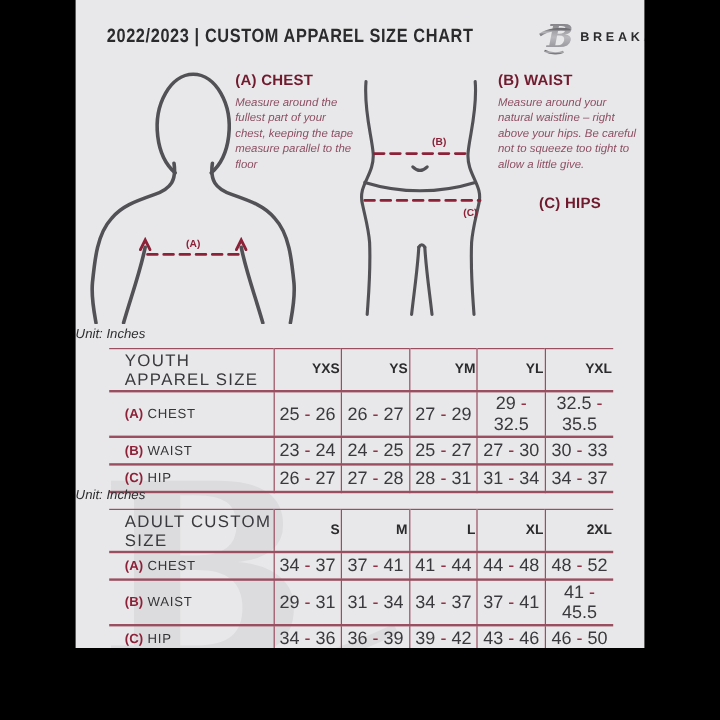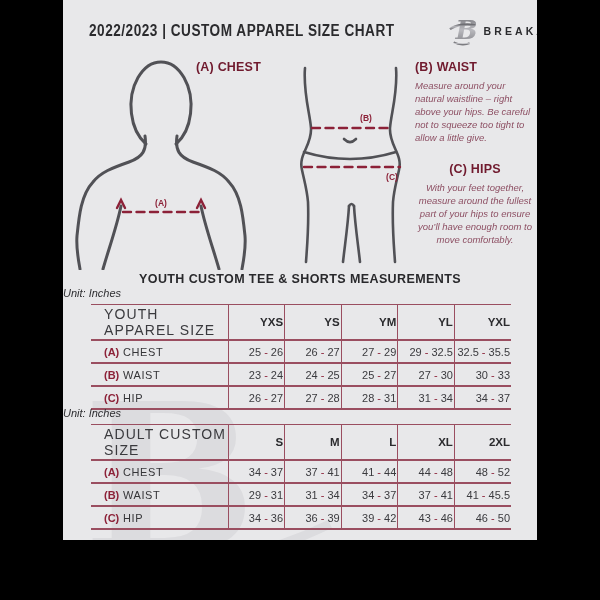--- a/index.html
+++ b/index.html
@@ -36,21 +36,21 @@
                    border-top:1.5px solid #9a4e60;}
   col.c-label{width:137px;} col.c-size{width:56.6px;}
   table.size-table tr{border-bottom:2px solid #9a4e60;}
   table.size-table th+th, table.size-table td+td{border-left:1.5px solid #9a4e60;}
   thead tr{height:26px;} tbody tr{height:23px;}
   th.apparel{text-align:left;padding-left:13px;font-weight:normal;font-size:14px;
              letter-spacing:1.1px;color:#3a3a3e;}
   th.size{font-size:11.5px;font-weight:bold;color:#2b2b2e;text-align:right;}
   td.rowlabel{text-align:left;padding-left:13px;font-size:11px;letter-spacing:.6px;color:#353538;}
   td.rowlabel .key{color:#8c2138;font-weight:bold;letter-spacing:0;}
-  td.val{font-size:11px;color:#3a3a3e;text-align:right;margin-top:20px;}
+  td.val{font-size:15px;color:#3a3a3e;text-align:center;margin-top:20px;}
   td.val .dash{color:#8c2138;}
 
   
   .watermark{position:absolute;left:12px;top:392px;z-index:0;}
   .footer-band{position:absolute;left:9px;top:555px;width:453px;height:36px;background:#721d33;z-index:2;}
 </style>
 </head>
 <body>
 
 <div class="stage">
@@ -86,20 +86,21 @@
       <g fill="none" stroke="#8c2138" stroke-width="2.4" stroke-linecap="round">
         <path d="M 52 150 L 56 142 L 60 150"></path>
         <path d="M 132 150 L 136 142 L 140 150"></path>
         <path d="M 58 154 L 134 154" stroke-dasharray="8 5.5"></path>
       </g>
       <text x="96" y="148" text-anchor="middle" font-size="8.5" font-weight="bold" fill="#8c2138">(A)</text>
     </svg>
 
     <div class="text-chest">
       <h3 class="guide-h">(A) CHEST</h3>
+      <p class="guide-p">Measure around the fullest part of your chest, keeping the tape measure parallel to the floor</p>
     </div>
 
     <svg class="fig fig-lower" width="125" height="202" viewBox="0 0 125 202">
       <g fill="none" stroke="#515156" stroke-width="2.6" stroke-linecap="round">
         <path d="M 17 6 C 15 30 22 52 23 66 C 24 84 10 92 14 108 C 17 122 19 128 20 140 C 21 165 19 185 18 200"></path>
         <path d="M 108 6 C 110 30 103 52 102 66 C 101 84 115 92 111 108 C 108 122 106 128 105 140 C 104 165 106 185 107 200"></path>
         <path d="M 16 90 Q 62 104 108 90"></path>
         <path d="M 56 77 Q 62 83 68 77"></path>
         <path d="M 61 144 C 60 162 57 182 55 200"></path>
         <path d="M 66 144 C 67 162 70 182 72 200"></path>
@@ -112,30 +113,28 @@
       <text x="78" y="59" text-anchor="middle" font-size="8.5" font-weight="bold" fill="#8c2138">(B)</text>
       <text x="104" y="118" text-anchor="middle" font-size="8.5" font-weight="bold" fill="#8c2138">(C)</text>
     </svg>
 
     <div class="text-waist">
       <h3 class="guide-h">(B) WAIST</h3>
       <p class="guide-p">Measure around your natural waistline – right above your hips. Be careful not to squeeze too tight to allow a little give.</p>
     </div>
     <div class="text-hips">
       <h3 class="guide-h">(C) HIPS</h3>
-      <p class="guide-p">With your feet together, measure around the fullest part of your hips to ensure you’ll have enough room to move comfortably.</p>
     </div>
 
     <svg class="watermark" width="270" height="185" viewBox="0 0 270 185">
       <text x="8" y="158" font-size="205" font-weight="bold" font-family="'DejaVu Serif',serif" fill="#dcdcdf">B</text>
       <path d="M 30 168 C 80 183 170 173 255 132" stroke="#dcdcdf" stroke-width="9" fill="none"></path>
     </svg>
 
     <div class="section sec-youth">
-      <div class="sec-title">YOUTH CUSTOM TEE &amp; SHORTS MEASUREMENTS</div>
       <div class="sec-unit">Unit: Inches</div>
       <table class="size-table">
         <colgroup>
             <col class="c-label">
             <col class="c-size">
             <col class="c-size">
             <col class="c-size">
             <col class="c-size">
             <col class="c-size">
           </colgroup>

